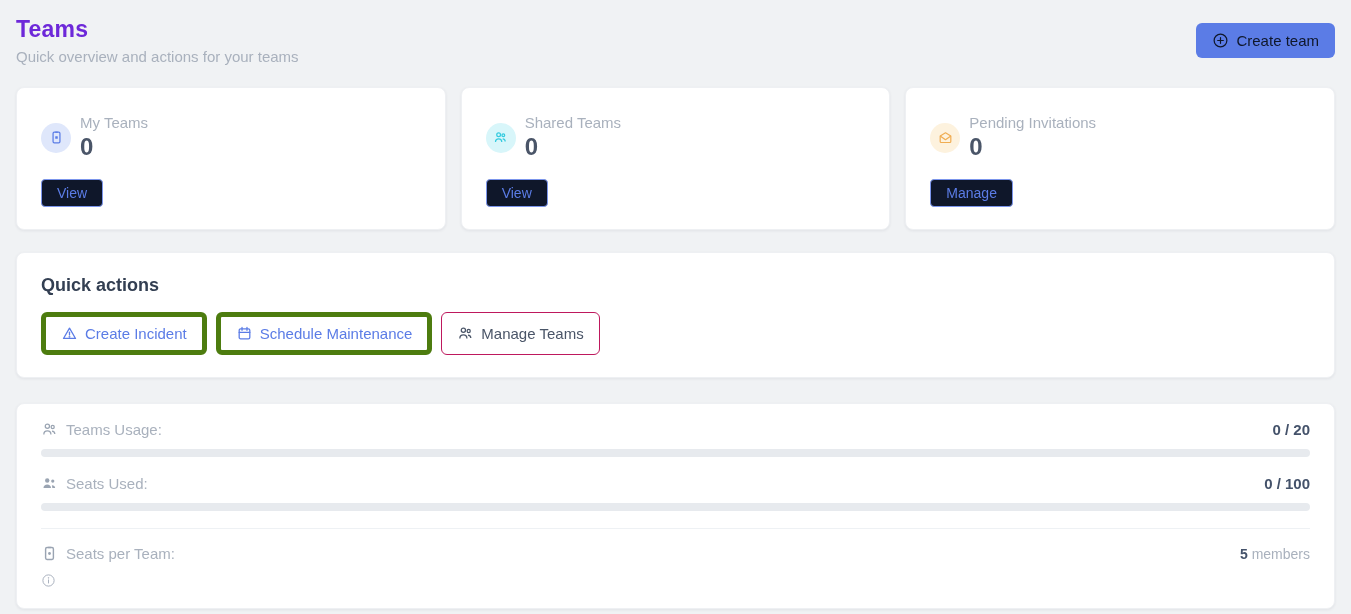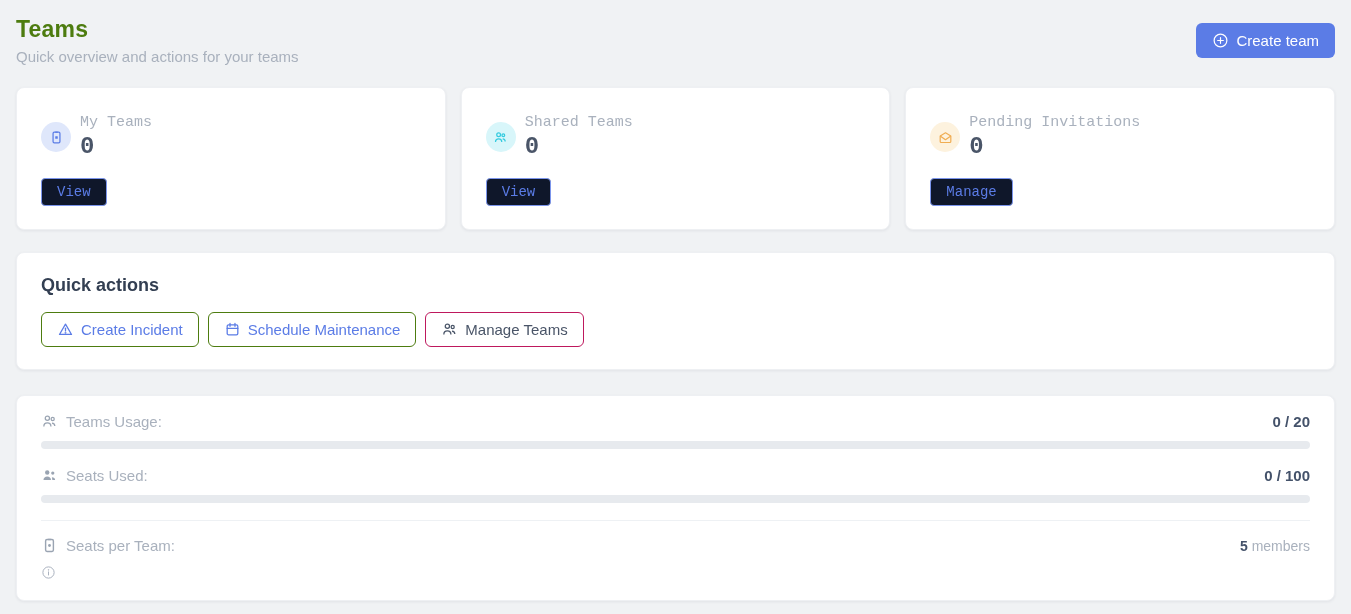--- a/index.html
+++ b/index.html
@@ -6,31 +6,31 @@
   html,body { width:1351px; height:614px; overflow:hidden; }
   body {
     background:#f0f2f4;
     font-family:"Liberation Sans","DejaVu Sans",sans-serif;
     color:#4a5568;
   }
   .page { padding:16px 16px 0 16px; }
 
   
   .header { display:flex; justify-content:space-between; align-items:flex-start; }
-  .page-title { font-size:23px; font-weight:bold; color:#4d7c0f; letter-spacing:.2px; }
+  .page-title { font-size:23px; font-weight:bold; color:#6d28d9; letter-spacing:.2px; }
   .page-subtitle { font-size:15px; color:#a9b1bd; margin-top:5px; }
   .btn-primary {
-    background:#5b7ce6; color:#ffffff; border:none; border-radius:6px;
+    background:#5b7ce6; color:#0f172a; border:none; border-radius:6px;
     font-size:15px; padding:9px 16px; display:inline-flex; align-items:center; gap:7px;
     cursor:pointer; font-family:inherit; margin-top:7px;
   }
   .btn-primary svg { width:17px; height:17px; }
 
   
-  .cards { display:grid; grid-template-columns:1fr 1fr 1fr; gap:15px; margin-top:22px;font-family:Liberation Mono, monospace; }
+  .cards { display:grid; grid-template-columns:1fr 1fr 1fr; gap:15px; margin-top:22px; }
   .card {
     background:#fff; border-radius:8px; border:1px solid #eef0f3;
     box-shadow:0 1px 3px rgba(25,35,60,.07); padding:26px 24px 24px 24px; height:143px;
   }
   .card-top { display:flex; align-items:center; gap:9px; }
   .icon-circle {
     width:30px; height:30px; border-radius:50%; flex:0 0 30px;
     display:flex; align-items:center; justify-content:center;
   }
   .icon-circle svg { width:15px; height:15px; }
@@ -50,21 +50,21 @@
     box-shadow:0 1px 3px rgba(25,35,60,.07);
   }
   .quick-actions { margin-top:22px; padding:22px 24px 22px 24px; }
   .qa-heading { font-size:18px; font-weight:600; color:#333f52; }
   .qa-buttons { display:flex; gap:9px; margin-top:16px; }
   .btn-action {
     display:inline-flex; align-items:center; gap:7px; background:#fff;
     border-radius:6px; font-size:15px; padding:8px 15px; cursor:pointer; font-family:inherit;
   }
   .btn-action svg { width:17px; height:17px; }
-  .btn-action.blue { color:#5b7ce6; border:1px solid #4d7c0f; }
+  .btn-action.blue { color:#5b7ce6; border:5px solid #4d7c0f; }
   .btn-action.gray { color:#4a5568; border:1px solid #be185d; }
 
   
   .usage { margin-top:25px; padding:17px 24px 20px 24px; }
   .usage-row { display:flex; justify-content:space-between; align-items:center; }
   .usage-label { display:flex; align-items:center; gap:8px; font-size:15px; color:#a9b1bd; }
   .usage-label svg { width:17px; height:17px; color:#9aa4b2; }
   .usage-value { font-size:15px; font-weight:bold; color:#44526a;text-align:center; }
   .progress-track {
     height:8px; background:#e7eaee; border-radius:4px; margin:11px 0 0 0; overflow:hidden;

